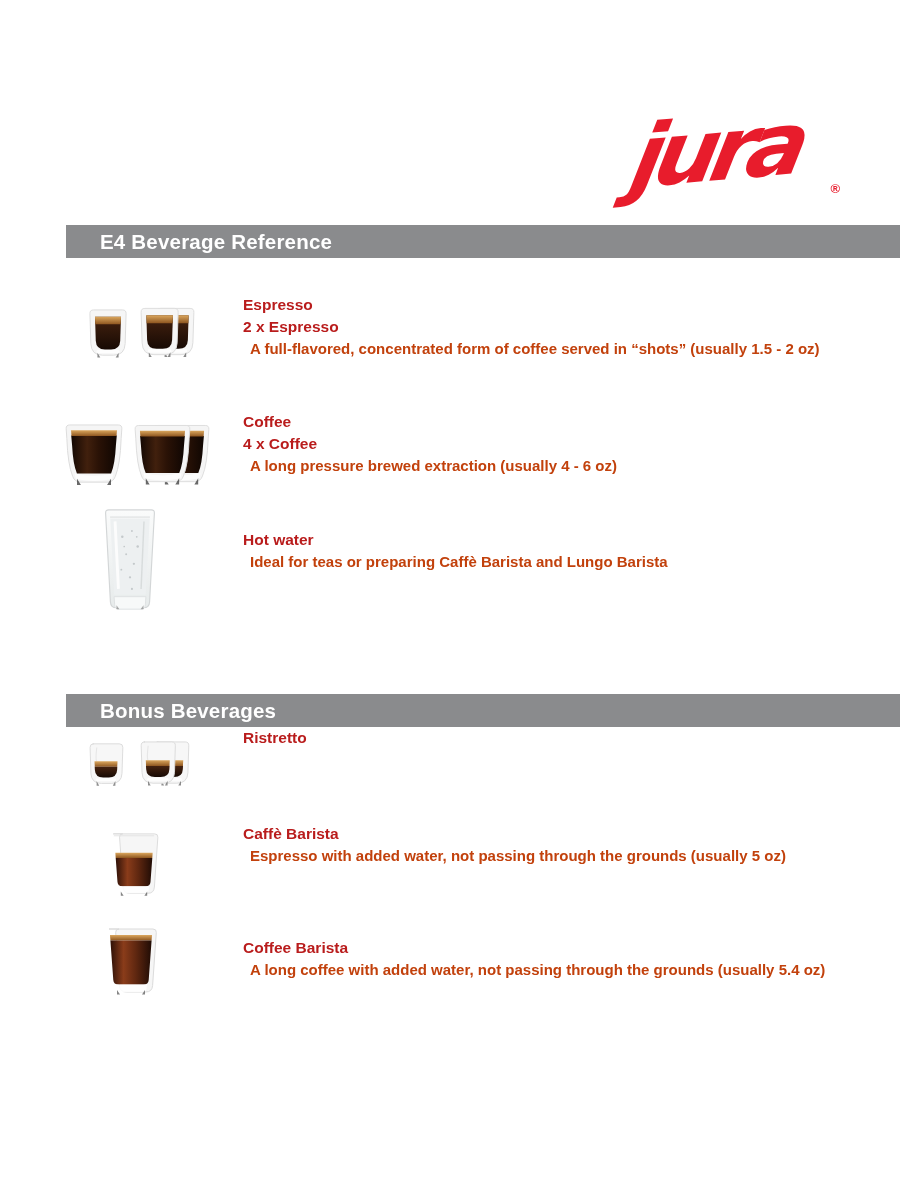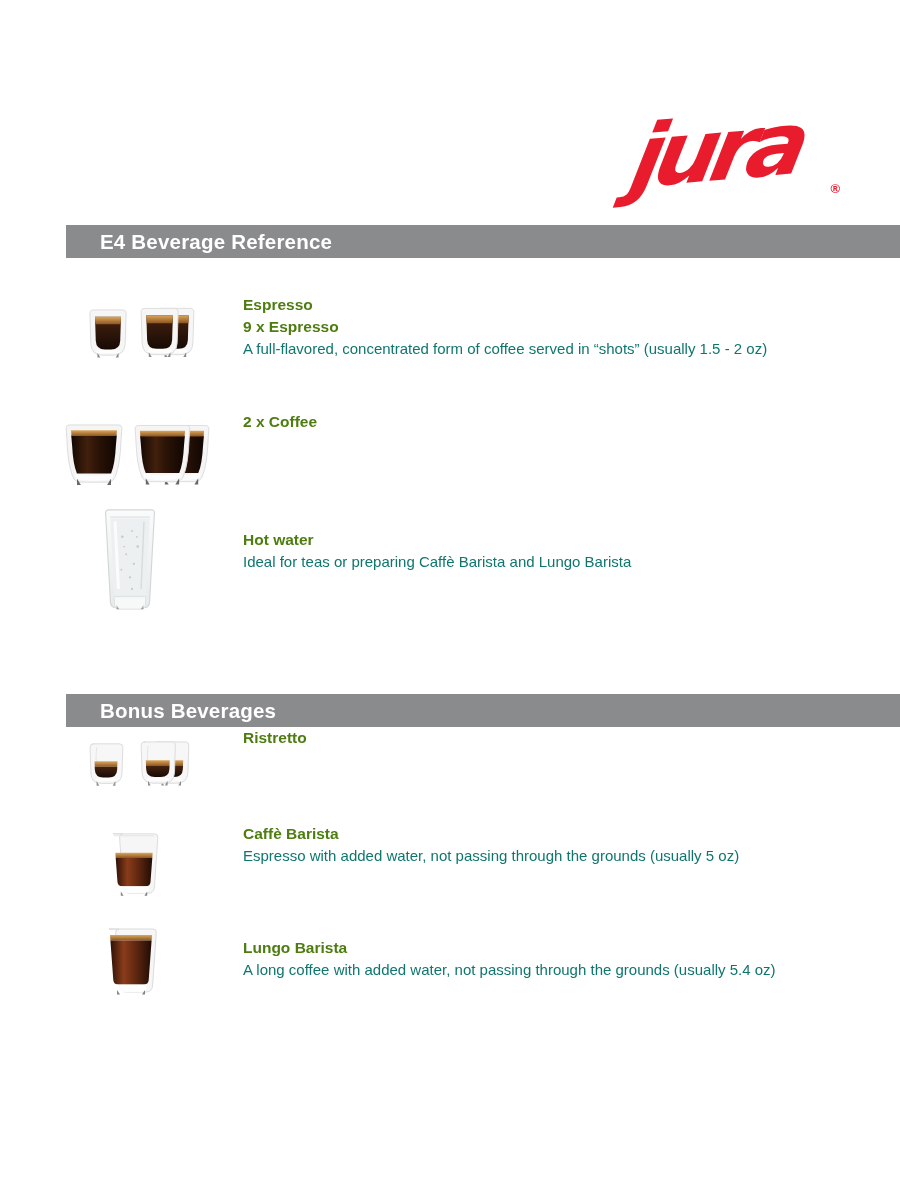--- a/index.html
+++ b/index.html
@@ -33,24 +33,24 @@
     display:flex; align-items:center;
     padding-left:34px;
     font-size:20.5px; font-weight:700; letter-spacing:0.2px;
   }
   #bar-reference { top:225px; }
   #bar-bonus     { top:694px;text-align:center; }
   
   .img  { position:absolute; }
   .txt  { position:absolute; left:243px; width:600px; }
   .txt .t, .txt .s {
-    font-size:15.5px; font-weight:700; color:#4d7c0f; line-height:22px;
+    font-size:15.5px; font-weight:700; color:#b91c1c; line-height:22px;
   }
   .txt .d {
-    font-size:15px; font-weight:400; color:#0f766e; line-height:22px;
+    font-size:15px; font-weight:700; color:#c2410c; line-height:22px;margin-left:7px;
   }
   .defs-hidden { position:absolute; width:0; height:0; overflow:hidden; }
 </style>
 </head>
 <body>
 
 <svg class="defs-hidden" aria-hidden="true">
   <defs>
     <linearGradient id="gradCrema" x1="0" y1="0" x2="0" y2="1">
       <stop offset="0" stop-color="#dba75e"></stop>
@@ -161,35 +161,37 @@
   <section>
     <svg class="img" style="left:85px;top:308px" width="46" height="52" viewBox="0 0 46 54">
       <use href="#g-esp" xlink:href="#g-esp"></use>
     </svg>
     <svg class="img" style="left:137px;top:306px" width="61" height="54" viewBox="0 0 62 54">
       <use href="#g-esp" xlink:href="#g-esp" x="16"></use>
       <use href="#g-esp" xlink:href="#g-esp"></use>
     </svg>
     <div class="txt" style="top:294px">
       <div class="t">Espresso</div>
-      <div class="s">9 x Espresso</div>
+      <div class="s">2 x Espresso</div>
       <div class="d">A full-flavored, concentrated form of coffee served in “shots” (usually 1.5 - 2 oz)</div>
     </div>
   </section>
 
   <section>
     <svg class="img" style="left:62px;top:423px" width="64" height="64" viewBox="0 0 64 66">
       <use href="#g-cof" xlink:href="#g-cof"></use>
     </svg>
     <svg class="img" style="left:132px;top:423px" width="80" height="64" viewBox="0 0 84 66">
       <use href="#g-cof" xlink:href="#g-cof" x="20"></use>
       <use href="#g-cof" xlink:href="#g-cof"></use>
     </svg>
     <div class="txt" style="top:411px">
-      <div class="s">2 x Coffee</div>
+      <div class="t">Coffee</div>
+      <div class="s">4 x Coffee</div>
+      <div class="d">A long pressure brewed extraction (usually 4 - 6 oz)</div>
     </div>
   </section>
 
   <section>
     <svg class="img" style="left:103px;top:507px" width="54" height="106" viewBox="0 0 56 108">
       <use href="#g-wat" xlink:href="#g-wat"></use>
     </svg>
     <div class="txt" style="top:529px">
       <div class="t">Hot water</div>
       <div class="d">Ideal for teas or preparing Caffè Barista and Lungo Barista</div>
@@ -221,18 +223,18 @@
       <div class="t">Caffè Barista</div>
       <div class="d">Espresso with added water, not passing through the grounds (usually 5 oz)</div>
     </div>
   </section>
 
   <section>
     <svg class="img" style="left:104px;top:926px" width="54" height="72" viewBox="0 0 54 70">
       <use href="#g-lungo" xlink:href="#g-lungo"></use>
     </svg>
     <div class="txt" style="top:937px">
-      <div class="t">Lungo Barista</div>
+      <div class="t">Coffee Barista</div>
       <div class="d">A long coffee with added water, not passing through the grounds (usually 5.4 oz)</div>
     </div>
   </section>
 
 </div>
 
 </body></html>

